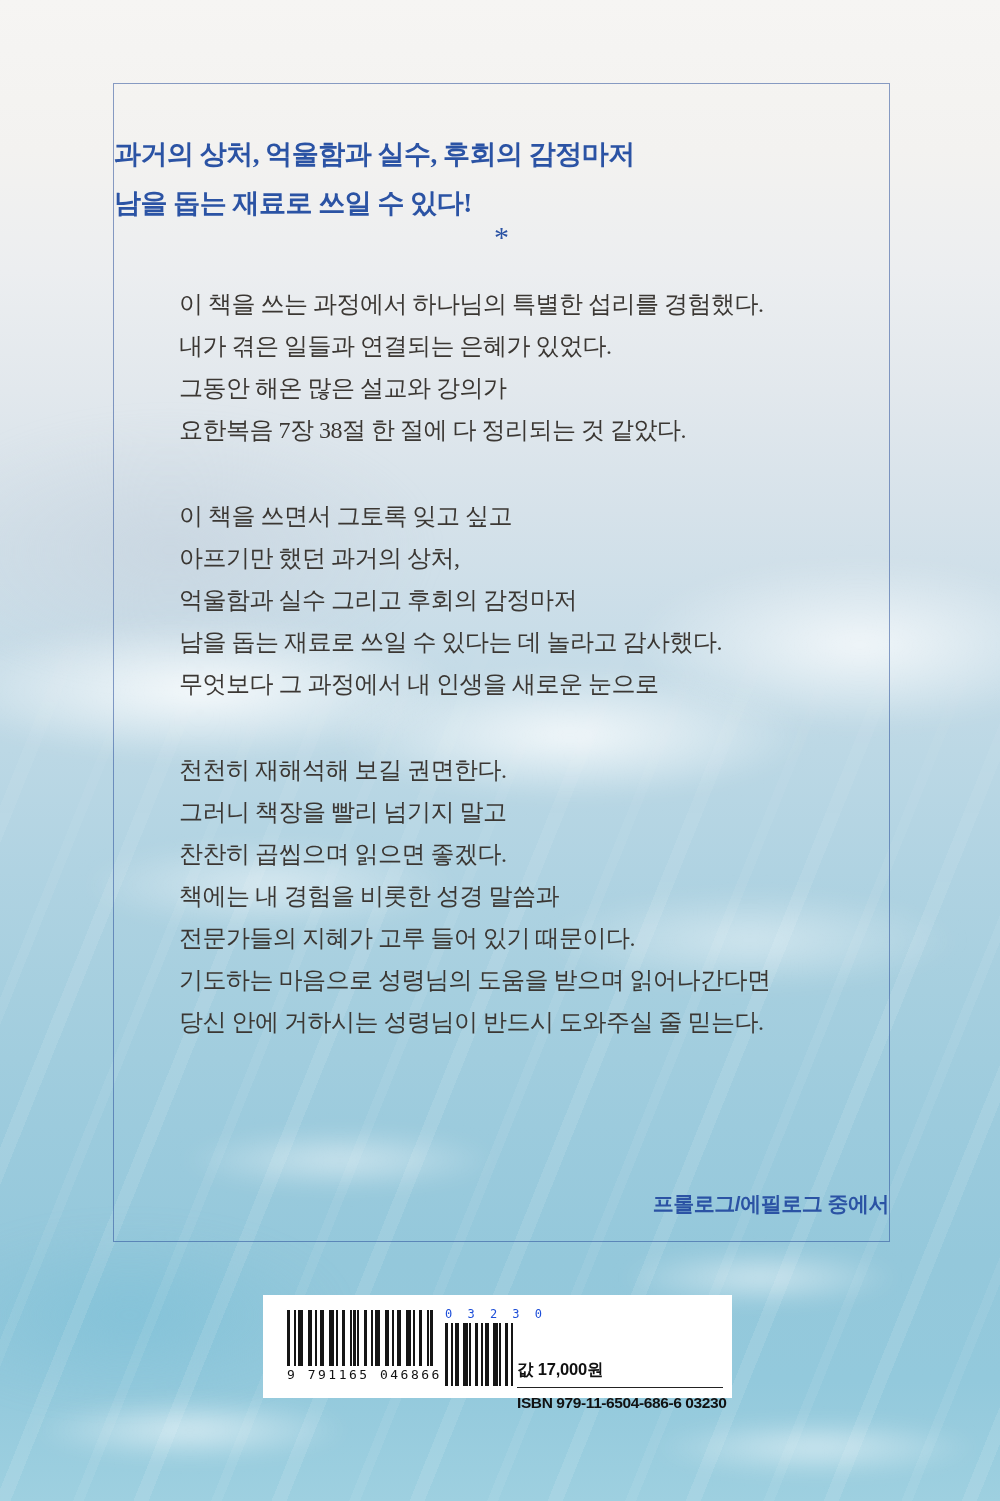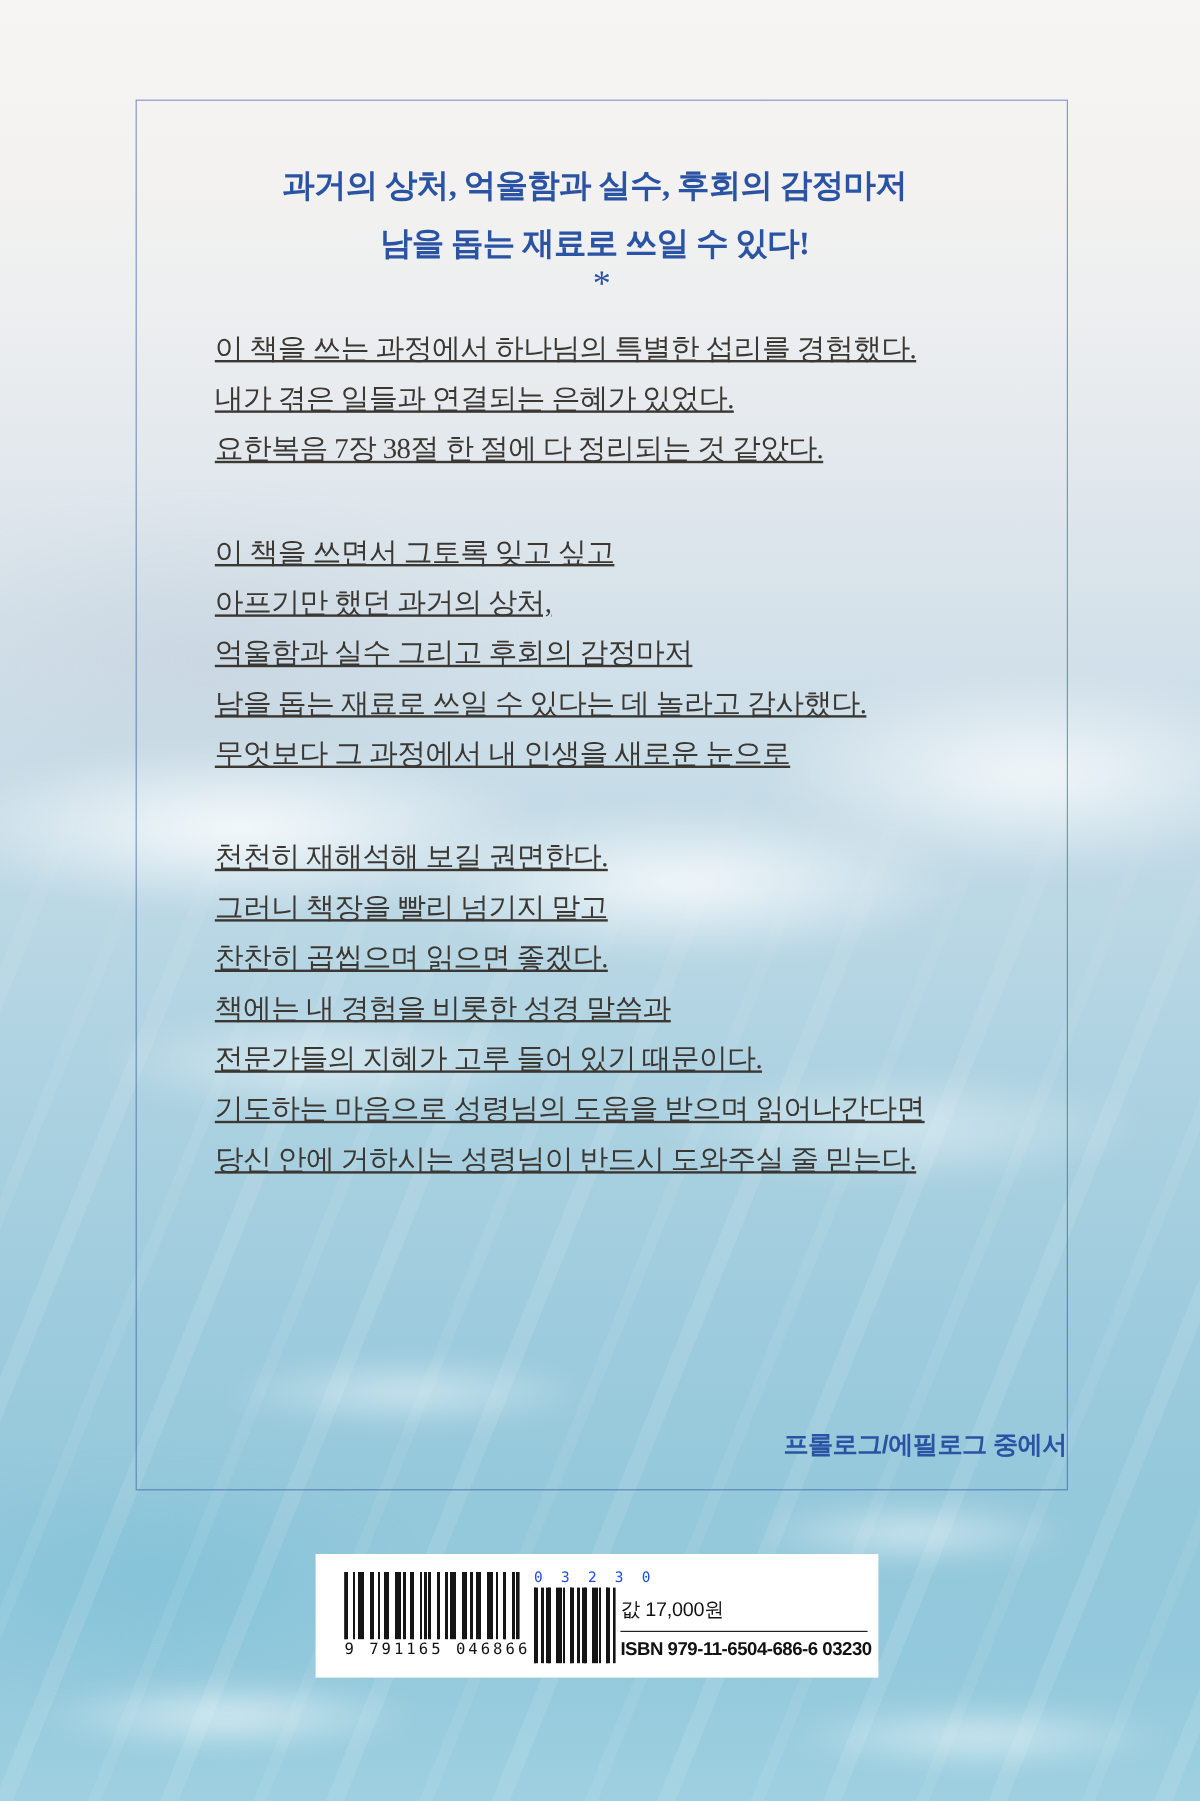--- a/index.html
+++ b/index.html
@@ -38,32 +38,32 @@
   }
 
   
   .frame{
     position:absolute;left:113px;top:83px;width:777px;height:1159px;
     border:1px solid rgba(43,80,155,.55);
     box-sizing:border-box;
   }
   .headline{
     position:absolute;top:46px;left:0;right:12px;
-    text-align:center;font-weight:700;font-size:27px;line-height:49px;
+    font-weight:700;font-size:27px;line-height:49px;
     letter-spacing:-0.5px;
   }
   .star{
     position:absolute;top:136px;left:0;right:0;
     text-align:center;font-size:30px;font-weight:400;
   }
   .bodytext{
     position:absolute;left:65px;top:184px;right:40px;
     font-size:24px;line-height:42px;letter-spacing:-0.5px;
   }
-  .bodytext .para{margin:2px 0 44px 0;text-decoration:underline;}
+  .bodytext .para{margin:15px 0 44px 0;}
   .bodytext .para:last-child{margin-bottom:0;}
   .attribution{
     position:absolute;top:1106px;left:0;right:0;
     text-align:right;
     font-family:"Liberation Sans", sans-serif;
     font-weight:700;font-size:21px;letter-spacing:-0.5px;
   }
 
   
   .barcode-box{
@@ -92,21 +92,21 @@
     margin-top:2px;height:63px;width:68px;
     background-image:
       repeating-linear-gradient(90deg,#151515 0 2px,transparent 2px 6px),
       repeating-linear-gradient(90deg,#151515 0 3px,transparent 3px 10px);
     background-color:#fff;
   }
   .price-block{
     position:absolute;left:254px;top:36px;width:206px;
     font-family:"Liberation Sans", sans-serif;color:#111;
   }
-  .price{font-size:16.5px;font-weight:400;letter-spacing:-0.2px;}
+  .price{font-size:16.5px;font-weight:700;letter-spacing:-0.2px;margin-top:28px;}
   .price-rule{border:none;border-top:1.5px solid #222;margin:6px 0 6px 0;width:206px;}
   .isbn{font-size:15.5px;font-weight:700;letter-spacing:-0.4px;white-space:nowrap;}
 </style>
 </head>
 <body>
 
 <div class="page">
 
   <div class="foam f4"></div>
   <div class="foam f1"></div>
@@ -127,20 +127,21 @@
       <div>과거의 상처, 억울함과 실수, 후회의 감정마저</div>
       <div>남을 돕는 재료로 쓰일 수 있다!</div>
     </div>
 
     <div class="star" style="color: rgb(43, 83, 164);">*</div>
 
     <div class="bodytext" style="color: rgb(59, 55, 51);">
         <div class="para">
           <div>이 책을 쓰는 과정에서 하나님의 특별한 섭리를 경험했다.</div>
           <div>내가 겪은 일들과 연결되는 은혜가 있었다.</div>
+          <div>그동안 해온 많은 설교와 강의가</div>
           <div>요한복음 7장 38절 한 절에 다 정리되는 것 같았다.</div>
         </div>
         <div class="para">
           <div>이 책을 쓰면서 그토록 잊고 싶고</div>
           <div>아프기만 했던 과거의 상처,</div>
           <div>억울함과 실수 그리고 후회의 감정마저</div>
           <div>남을 돕는 재료로 쓰일 수 있다는 데 놀라고 감사했다.</div>
           <div>무엇보다 그 과정에서 내 인생을 새로운 눈으로</div>
         </div>
         <div class="para">

